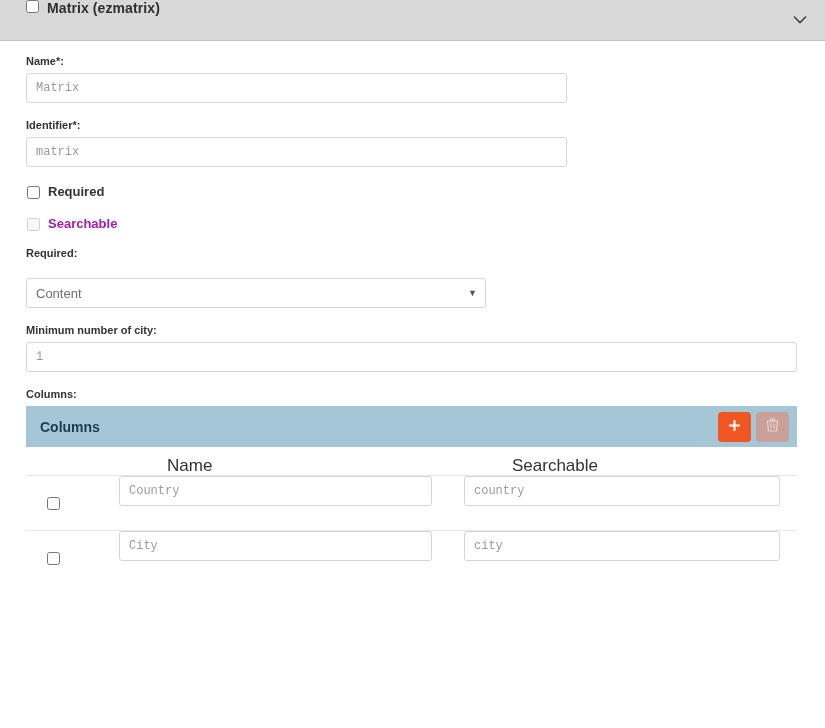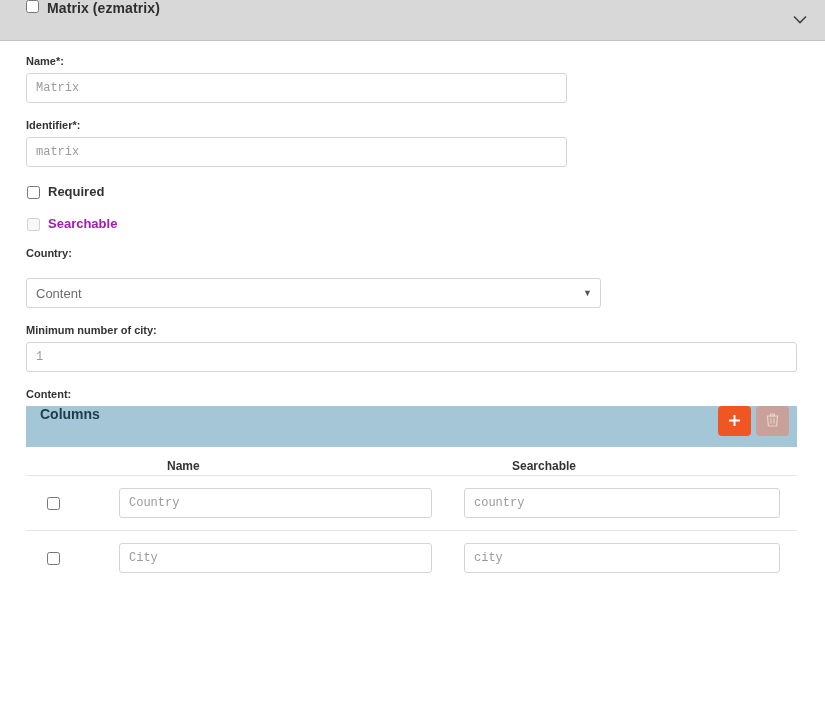--- a/index.html
+++ b/index.html
@@ -95,21 +95,21 @@
   .check-row label {
     font-weight: bold;
     font-size: 13px;
     color: #333;
   }
   .check-row.disabled label { color: #a21caf; }
 
   
   .select-wrap {
     position: relative;
-    width: 575px;
+    width: 460px;
     height: 30px;
     margin-top: 19px;
   }
   .select-wrap .sel-box {
     width: 100%;
     height: 30px;
     border: 1px solid #d5d5d5;
     border-radius: 3px;
     background: #fff;
     padding: 6px 24px 6px 9px;
@@ -131,21 +131,21 @@
 
   
   .columns-panel {
     margin-top: 4px;
     width: 771px;
   }
   .columns-head {
     background: #a5c6d6;
     height: 41px;
     display: flex;
-    align-items: flex-start;
+    align-items: center;
     padding: 0 8px 0 14px;
     position: relative;
   }
   .columns-head .ch-title {
     font-size: 14px;
     font-weight: bold;
     color: #1d3b49;
   }
   .columns-head .btns {
     margin-left: auto;
@@ -169,32 +169,31 @@
   .btn-del { background: #c9a09a; color: #e2cfcc; }
 
   .columns-table { width: 771px; }
   .col-thead {
     display: flex;
     height: 28px;
     align-items: center;
     padding-top: 10px;
   }
   .col-th {
-    font-weight: bold;
-    font-size: 12px;
+    font-weight: normal;
+    font-size: 17px;
     color: #333;
     padding-left: 48px;
   }
   .cell-check { width: 93px; flex: 0 0 93px; display: flex; align-items: center; padding-left: 21px; }
   .cell-name  { width: 345px; flex: 0 0 345px; }
   .cell-ident { width: 333px; flex: 0 0 333px; }
 
   .col-row {
     display: flex;
-    align-items: center;
     height: 55px;
     border-top: 1px solid #e6e6e6;
   }
   .col-row:first-of-type { border-top: 1px solid #e6e6e6; }
   .col-row input[type=checkbox] { width: 13px; height: 13px; margin: 0; }
   .col-row input.text-input { width: 313px; }
   .cell-ident input.text-input { width: 316px; }
 </style>
 </head>
 <body>
@@ -230,34 +229,34 @@
       <label>Required</label>
     </div>
 
     <div class="check-row disabled">
       <input type="checkbox" disabled="" style="">
       <label>Searchable</label>
     </div>
 
 
     <div class="field-block">
-      <span class="field-label">Country:</span>
+      <span class="field-label">Required:</span>
       <div class="select-wrap">
         <div class="sel-box">Content</div>
         <span class="sel-arrow">▼</span>
       </div>
     </div>
 
     <div class="field-block">
       <span class="field-label">Minimum number of city:</span>
       <input class="text-input w-wide" type="text" placeholder="1" style="">
     </div>
 
     <div>
-      <span class="field-label">Content:</span>
+      <span class="field-label">Columns:</span>
 
       <div class="columns-panel">
         <div class="columns-head">
           <span class="ch-title">Columns</span>
           <div class="btns">
             <button class="btn-sq btn-add" title="add">
               <span>
                 <svg width="13" height="13" viewBox="0 0 13 13" xmlns="http://www.w3.org/2000/svg">
                   <path d="M6.5 1 V12 M1 6.5 H12" stroke="#ffffff" stroke-width="2"></path>
                 </svg>

